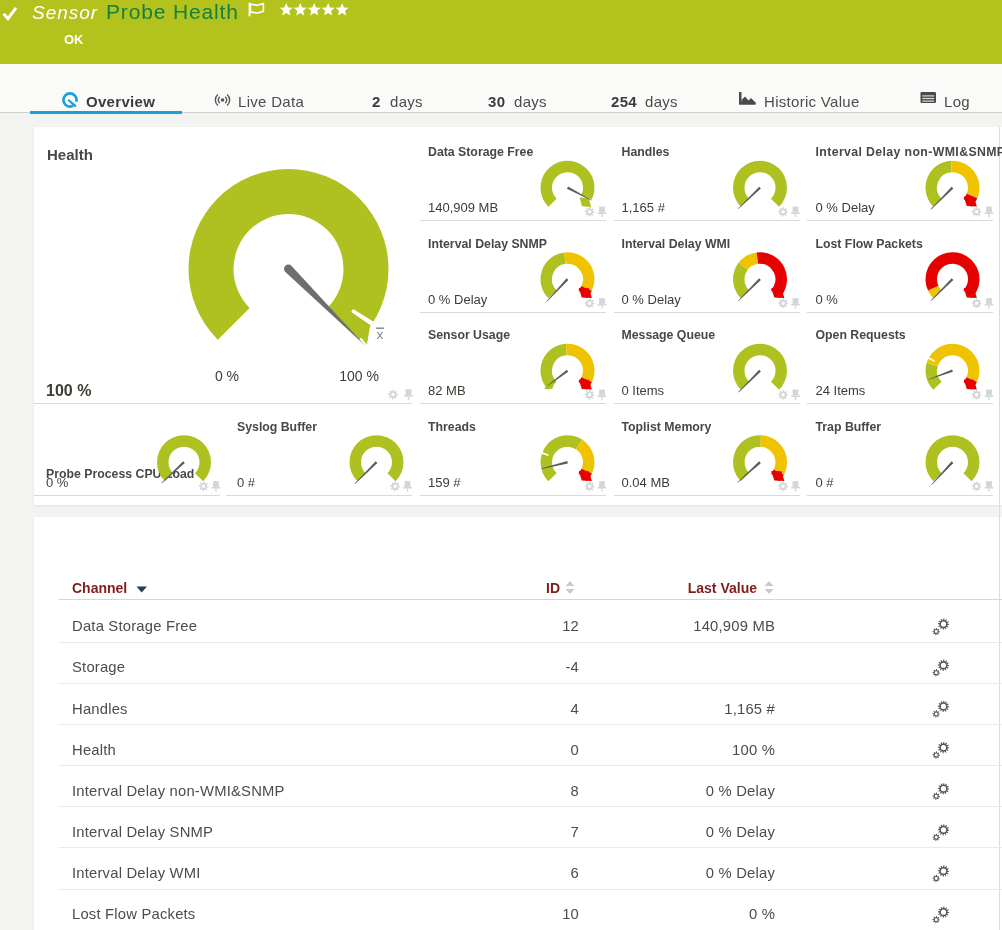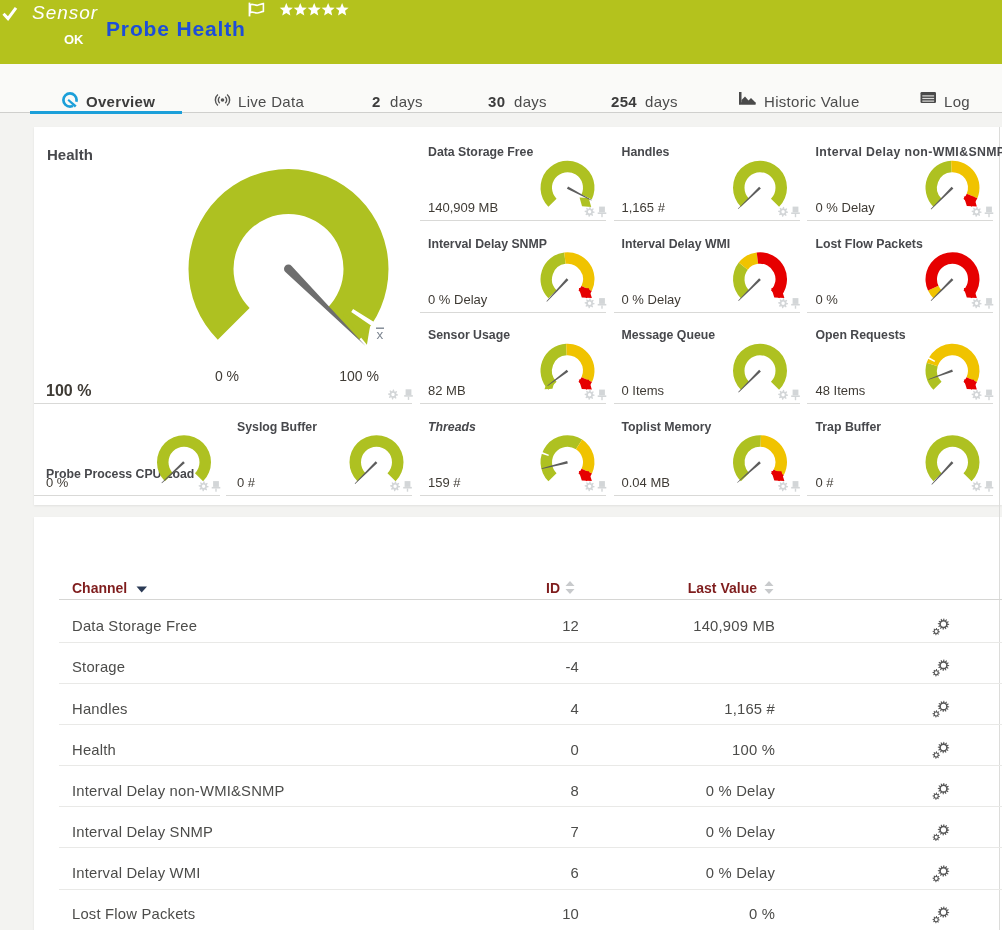--- a/index.html
+++ b/index.html
@@ -1,19 +1,19 @@
 <!DOCTYPE html>
 <html><head><meta charset="utf-8"><style>
 * { margin:0; padding:0; box-sizing:border-box; }
 html,body { width:1002px; height:930px; overflow:hidden;
   font-family:"Liberation Sans", sans-serif; background:#f3f3f1; }
 .abs { position:absolute; }
 .header { position:absolute; left:0; top:0; width:1002px; height:64px; background:#b4c21d; }
 .hsensor { position:absolute; left:32px; top:2px; font-size:19px; letter-spacing:1px; font-style:italic; color:#fff; }
-.hname { position:absolute; left:106px; top:0px; font-size:21px; letter-spacing:0.85px; font-weight:bold; color:#1d4ed8;margin-top:17px; }
+.hname { position:absolute; left:106px; top:0px; font-size:21px; letter-spacing:0.85px; font-weight:normal; color:#15803d; }
 .hok { position:absolute; left:64px; top:32px; font-size:13px; font-weight:bold; color:#fff; }
 .tabarea { position:absolute; left:0; top:64px; width:1002px; height:48px; background:#fafaf8; }
 .tabline { position:absolute; left:0; top:112px; width:1002px; height:1px; background:#cfcfcd; }
 .tabactive { position:absolute; left:30px; top:111px; width:152px; height:3px; background:#1b9fd9; }
 .tab { position:absolute; top:93px; font-size:15px; letter-spacing:0.3px; color:#4c4c4c; }
 .tabb { font-weight:bold; color:#3c3c3c; }
 .panel { position:absolute; background:#fff; box-shadow:0 1px 2px rgba(0,0,0,0.08); }
 .ctitle { position:absolute; font-size:12.3px; line-height:15px; font-weight:bold; color:#47484c; white-space:nowrap; }
 .cvalue { position:absolute; font-size:13px; line-height:15px; color:#3f3b35; white-space:nowrap; }
 .csep { position:absolute; height:1px; background:#d9d9d7; }
@@ -66,29 +66,29 @@
 <div class="ctitle" style="left:815.5px;top:236.7px;">Lost Flow Packets</div>
 <div class="cvalue" style="left:815.5px;top:291.5px">0 %</div>
 <div class="csep" style="left:807px;top:311.8px;width:186px"></div>
 <div class="ctitle" style="left:428px;top:328.2px;">Sensor Usage</div>
 <div class="cvalue" style="left:428px;top:383.0px">82 MB</div>
 <div class="csep" style="left:420px;top:403.3px;width:186px"></div>
 <div class="ctitle" style="left:621.5px;top:328.2px;">Message Queue</div>
 <div class="cvalue" style="left:621.5px;top:383.0px">0 Items</div>
 <div class="csep" style="left:613.5px;top:403.3px;width:186px"></div>
 <div class="ctitle" style="left:815.5px;top:328.2px;">Open Requests</div>
-<div class="cvalue" style="left:815.5px;top:383.0px">48 Items</div>
+<div class="cvalue" style="left:815.5px;top:383.0px">24 Items</div>
 <div class="csep" style="left:807px;top:403.3px;width:186px"></div>
 <div class="ctitle" style="left:46px;top:419.7px;margin-top:47px;">Probe Process CPU Load</div>
 <div class="cvalue" style="left:46px;top:474.5px">0 %</div>
 <div class="csep" style="left:34px;top:494.8px;width:186px"></div>
 <div class="ctitle" style="left:237px;top:419.7px;">Syslog Buffer</div>
 <div class="cvalue" style="left:237px;top:474.5px">0 #</div>
 <div class="csep" style="left:225.5px;top:494.8px;width:186px"></div>
-<div class="ctitle" style="left:428px;top:419.7px;font-style:italic;">Threads</div>
+<div class="ctitle" style="left:428px;top:419.7px;">Threads</div>
 <div class="cvalue" style="left:428px;top:474.5px">159 #</div>
 <div class="csep" style="left:420px;top:494.8px;width:186px"></div>
 <div class="ctitle" style="left:621.5px;top:419.7px;">Toplist Memory</div>
 <div class="cvalue" style="left:621.5px;top:474.5px">0.04 MB</div>
 <div class="csep" style="left:613.5px;top:494.8px;width:186px"></div>
 <div class="ctitle" style="left:815.5px;top:419.7px;">Trap Buffer</div>
 <div class="cvalue" style="left:815.5px;top:474.5px">0 #</div>
 <div class="csep" style="left:807px;top:494.8px;width:186px"></div>
 <div class="ctitle" style="left:47px;top:146px;font-size:15px;line-height:17px">Health</div>
 <div class="glabel" style="left:197px;top:368px;width:60px">0 %</div>

